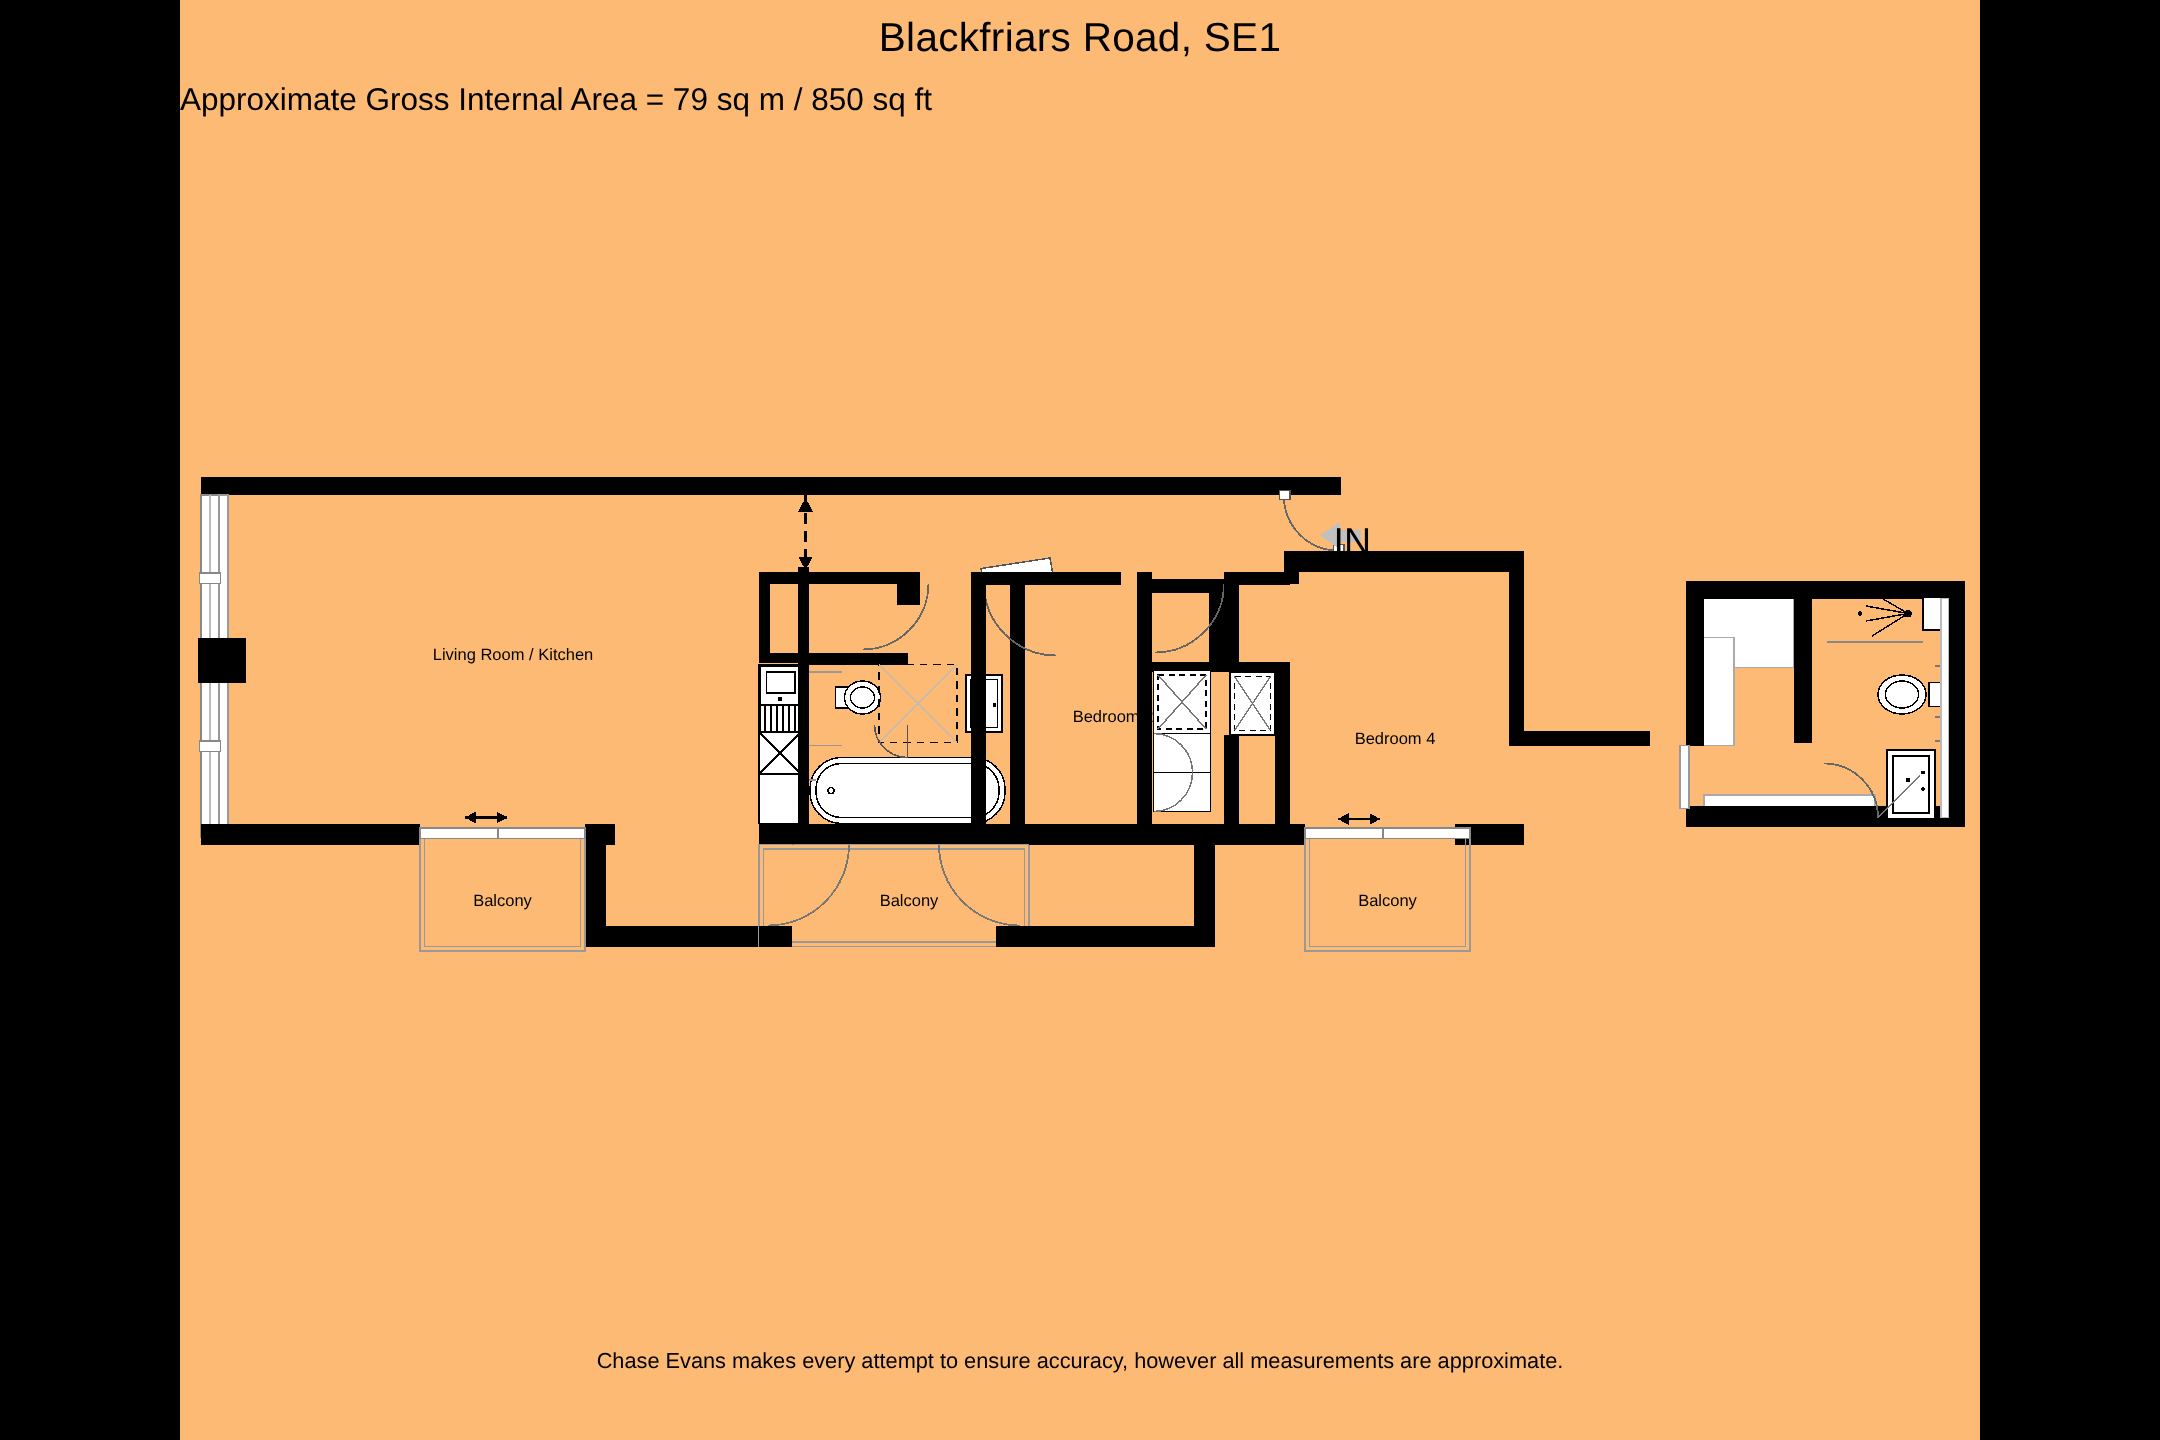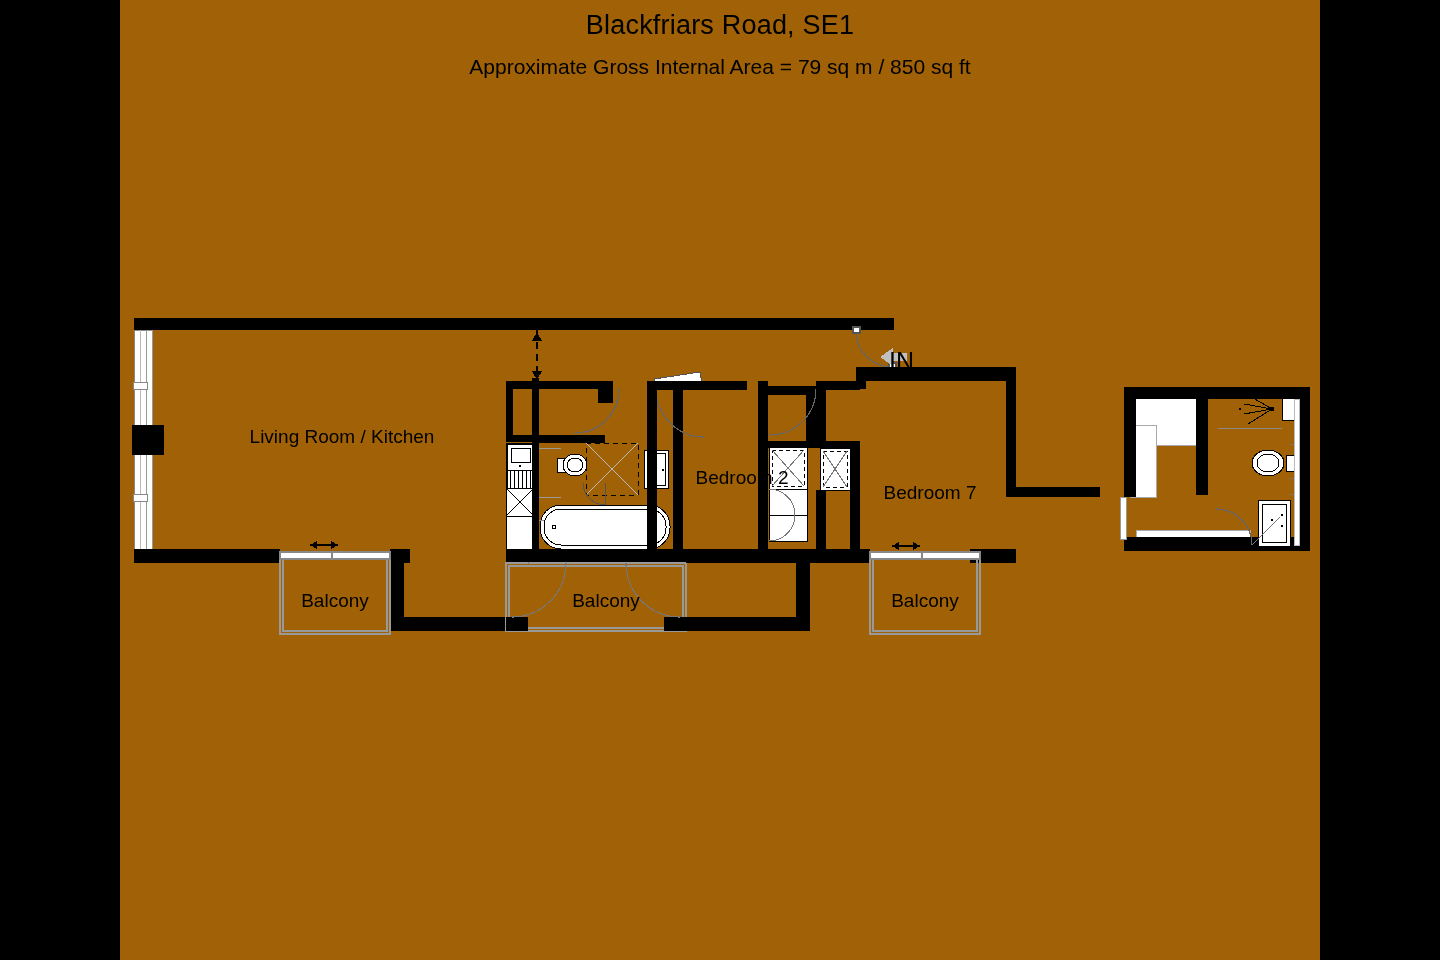--- a/index.html
+++ b/index.html
@@ -1,26 +1,26 @@
 <!DOCTYPE html>
 <html><head>
 <meta charset="utf-8">
 <style>
   html,body{margin:0;padding:0;background:#000;}
   body{width:1440px;height:960px;overflow:hidden;font-family:"Liberation Sans",sans-serif;}
   #stage{position:relative;width:1440px;height:960px;background:#000;}
-  #canvas{position:absolute;left:120px;top:0;width:1200px;height:960px;background:#a16207;}
+  #canvas{position:absolute;left:120px;top:0;width:1200px;height:960px;background:#fdba74;}
   .bar{position:absolute;top:0;height:960px;background:#000;}
   #bar-left{left:0;width:120px;}
   #bar-right{left:1320px;width:120px;}
   #title{position:absolute;left:0;top:10px;width:1200px;text-align:center;font-size:27px;color:#000;letter-spacing:.2px;}
-  #subtitle{position:absolute;left:0;top:55px;width:1200px;text-align:center;font-size:21px;color:#000;}
+  #subtitle{position:absolute;left:0;top:55px;width:1200px;text-align:left;font-size:21px;color:#000;}
   #footer{position:absolute;left:0;top:897px;width:1200px;text-align:center;font-size:14.5px;color:#000;line-height:1.55;}
   #plan{position:absolute;left:0;top:0;width:1200px;height:960px;}
-  .rlabel{position:absolute;font-size:19px;color:#000;white-space:nowrap;transform:translate(-50%,-50%);}
+  .rlabel{position:absolute;font-size:11px;color:#000;white-space:nowrap;transform:translate(-50%,-50%);}
   #inlabel{position:absolute;font-size:25px;color:#000;left:769px;top:347px;}
 </style>
 </head>
 <body>
 
 <div id="stage">
 
   <div class="bar" id="bar-left"></div>
   <div class="bar" id="bar-right"></div>
 
@@ -287,24 +287,25 @@
 
         <g fill="#fff" stroke="#999" stroke-width="1">
           <rect x="1000" y="497" width="6" height="42"></rect>
         </g>
 
       </g>
     </svg>
 
     <div class="rlabel" style="left:222px;top:437px;">Living Room / Kitchen</div>
     <div class="rlabel" style="left:622px;top:478px;">Bedroom 2</div>
-    <div class="rlabel" style="left:810px;top:493px;">Bedroom 7</div>
+    <div class="rlabel" style="left:810px;top:493px;">Bedroom 4</div>
     <div class="rlabel" style="left:215px;top:601px;">Balcony</div>
     <div class="rlabel" style="left:486px;top:601px;">Balcony</div>
     <div class="rlabel" style="left:805px;top:601px;">Balcony</div>
 
     <div id="inlabel">IN</div>
 
     <div id="footer">
+      <div>Chase Evans makes every attempt to ensure accuracy, however all measurements are approximate.</div>
     </div>
 
   </div>
 </div>
 
 </body></html>

